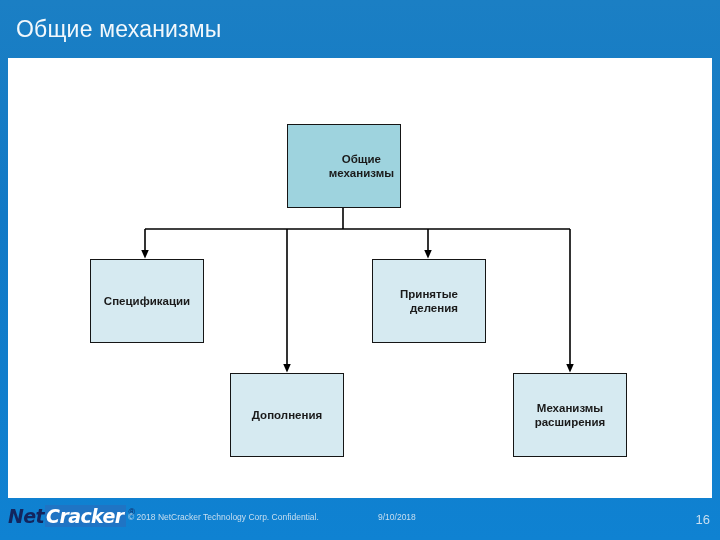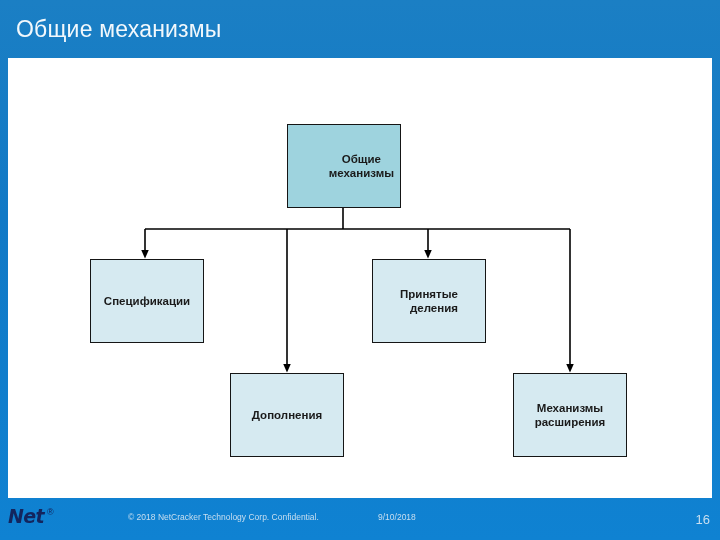--- a/index.html
+++ b/index.html
@@ -215,20 +215,21 @@
 расширения</span>
       </div>
 
     </div>
   </div>
 
   <div id="footer">
 
     <div id="logo">
       <span class="logo-net">Net</span>
+        <span class="logo-cracker">Cracker</span>
         <span class="logo-reg">®</span>
     </div>
 
     <div id="copyright">© 2018 NetCracker Technology Corp. Confidential.</div>
 
     <div id="footer-date">9/10/2018</div>
 
     <div id="page-number">16</div>
 
   </div>

